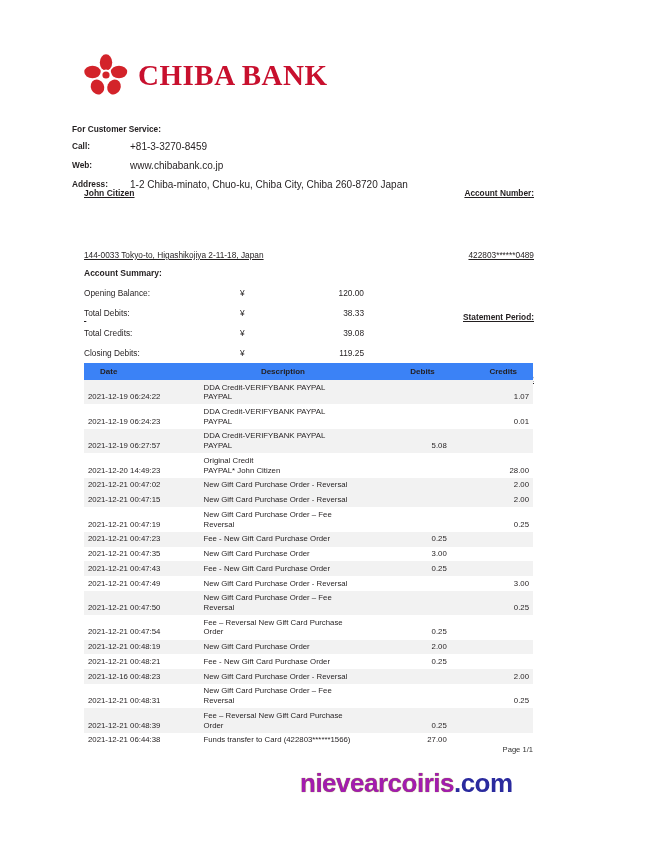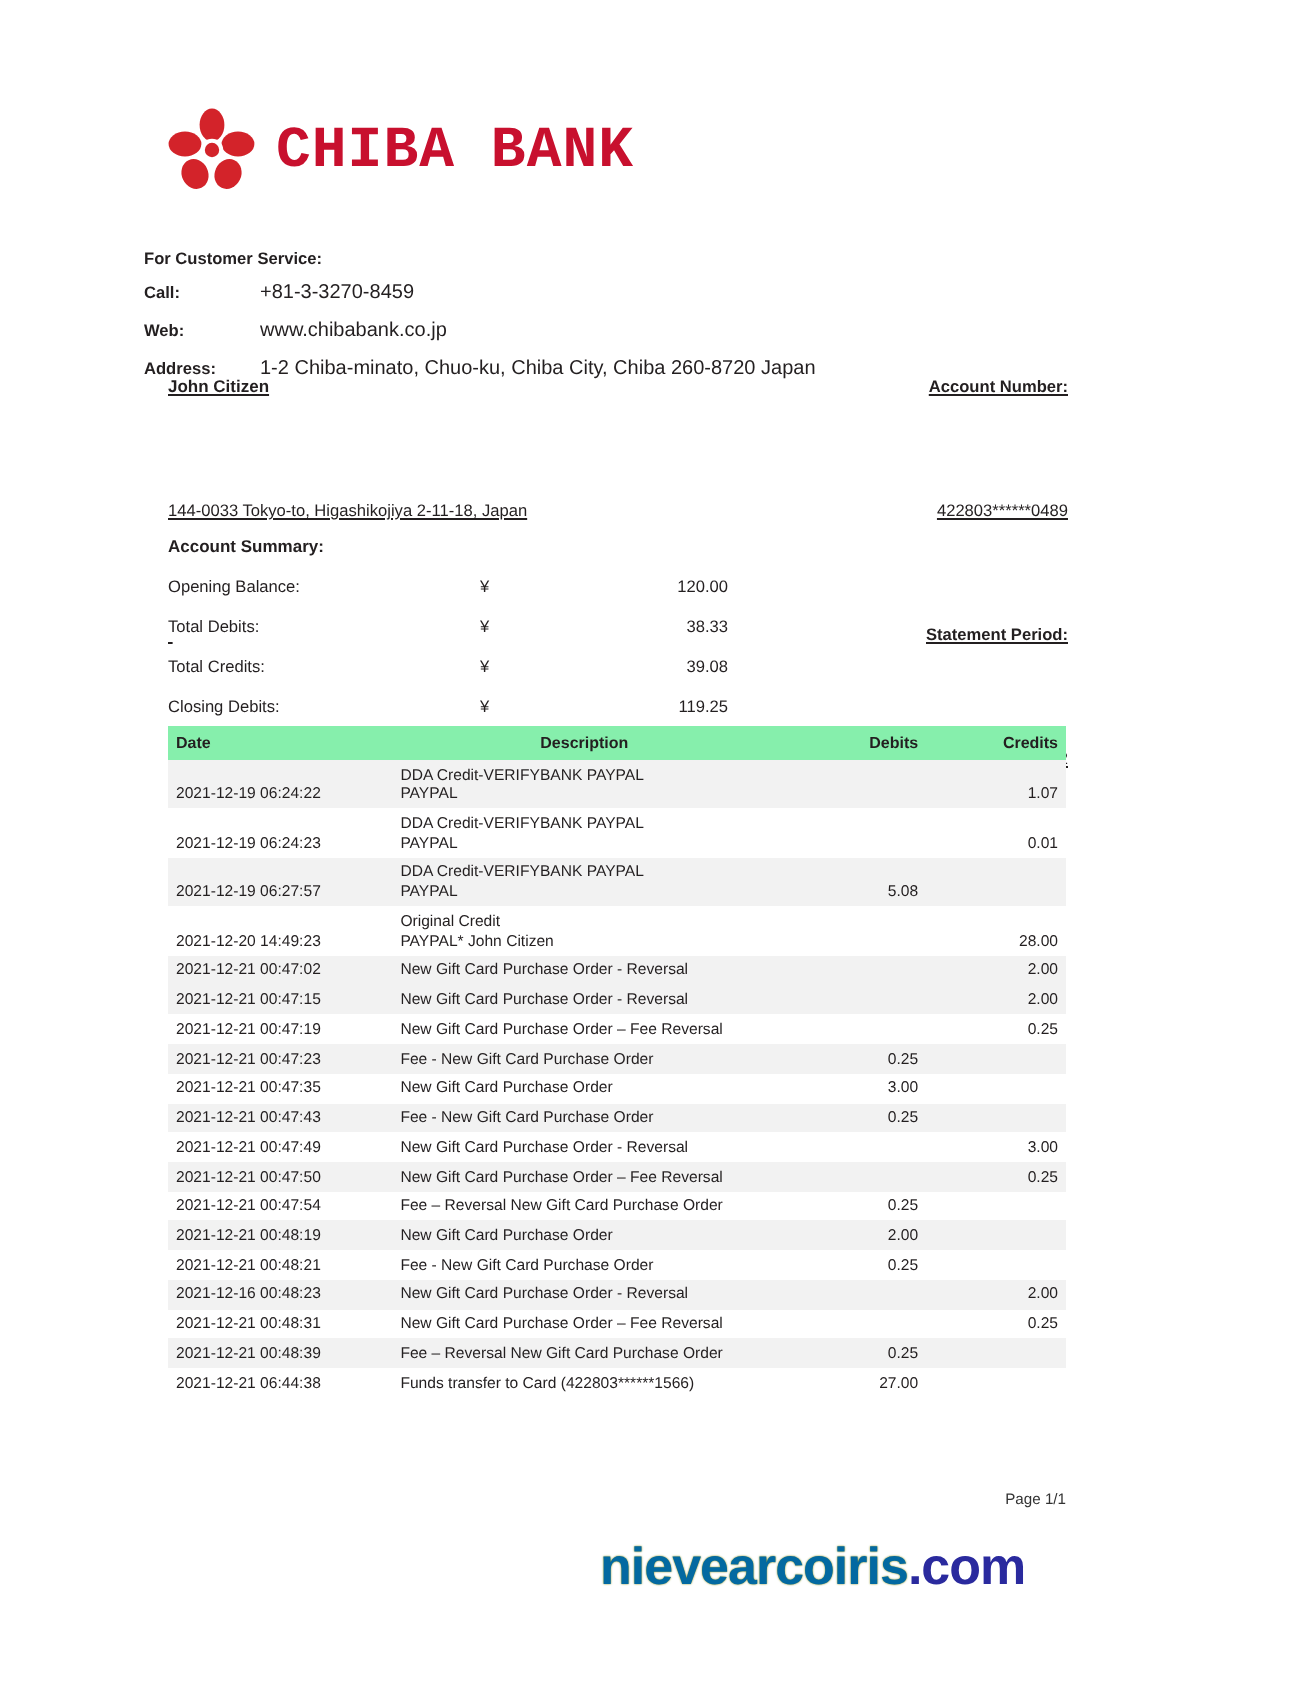--- a/index.html
+++ b/index.html
@@ -31,21 +31,21 @@
     align-items: center;
     height: 46px;
   }
   .logo-mark {
     width: 44px;
     height: 44px;
     position: relative;
     margin-right: 10px;
   }
   .logo-text {
-    font-family: Liberation Mono, monospace;
+    font-family: Liberation Serif, serif;
     font-size: 29px;
     font-weight: bold;
     letter-spacing: 0.5px;
     color: #c8102e;
   }
 
   
   .svc {
     position: absolute;
     left: 72px;
@@ -140,24 +140,24 @@
     left: 84px;
     top: 363px;
     width: 449px;
   }
   table.txn {
     border-collapse: collapse;
     width: 449px;
     font-size: 7.8px;
   }
   table.txn thead th {
-    background: #86efac;
+    background: #3b82f6;
     font-weight: bold;
     font-size: 8px;
-    padding: 4px 4px;
+    padding: 4px 16px;
     border: none;
   }
   th.c-date { text-align: left; width: 108px; padding-left: 5px;}
   th.c-desc { text-align: center; width: 198px;}
   th.c-deb  { text-align: right; width: 72px;}
   th.c-cre  { text-align: right; width: 66px; padding-right: 5px;}
 
   table.txn tbody td {
     padding: 2.5px 4px;
     vertical-align: bottom;
@@ -186,21 +186,21 @@
   
   .watermark {
     position: absolute;
     left: 300px;
     top: 768px;
     font-size: 26px;
     font-weight: bold;
     font-family: "Liberation Sans", sans-serif;
     letter-spacing: -0.5px;
   }
-  .wm-a { color: #0369a1; text-shadow: 0 0 1px #7a8000; }
+  .wm-a { color: #a21caf; text-shadow: 0 0 1px #7a8000; }
   .wm-b { color: #2a2a9e; }
 </style>
 </head>
 <body>
 
 <div class="page">
 
   <div class="logo-row">
     <div class="logo-mark">
       <svg width="44" height="44" viewBox="0 0 44 44" aria-hidden="true">

